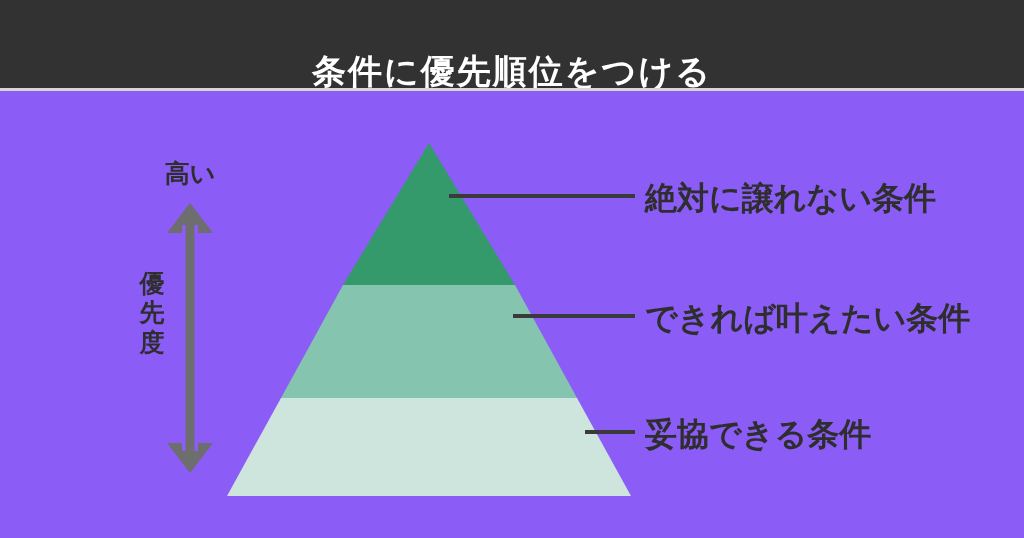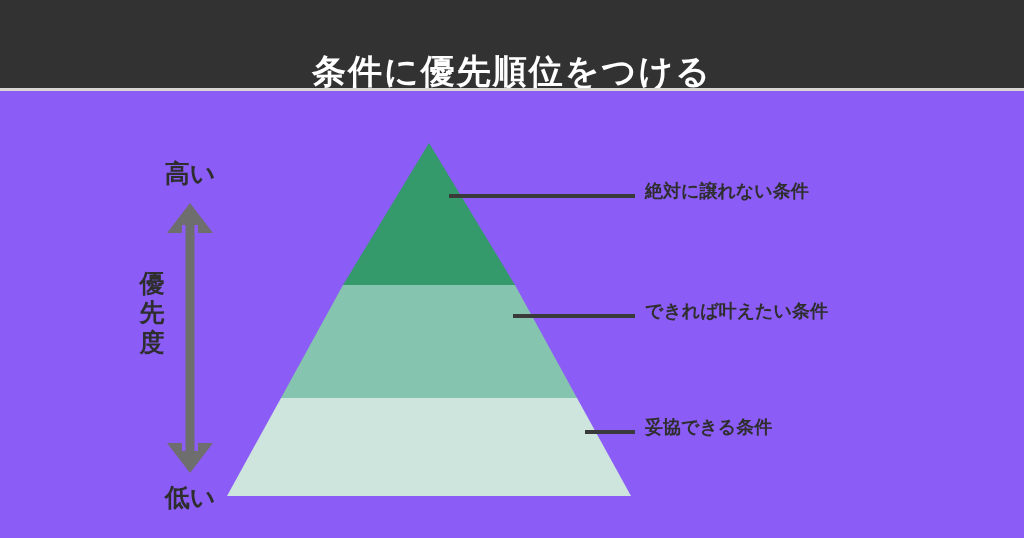--- a/index.html
+++ b/index.html
@@ -104,21 +104,21 @@
     position: absolute;
     left: 0;
     top: 0;
     width: 1024px;
     height: 447px;
   }
 
   
   .callout {
     position: absolute;
-    font-size: 18px;
+    font-size: 32px;
     font-weight: bold;
     color: #2e2e2e;
     line-height: 1;
     white-space: nowrap;
   }
   .callout-1 { left: 645px; top: 91px; }
   .callout-2 { left: 645px; top: 211px; }
   .callout-3 { left: 645px; top: 327px; }
 </style>
 </head>
@@ -140,21 +140,20 @@
       <polygon points="30,0 53,30 38,30 38,22 22,22 22,30 7,30" fill="#6e6e6e"></polygon>
       <polygon points="30,270 53,240 38,240 38,248 22,248 22,240 7,240" fill="#6e6e6e"></polygon>
     </svg>
 
     <div class="axis-caption">
       <span>優</span>
       <span>先</span>
       <span>度</span>
     </div>
 
-    <div class="axis-label-bottom">低い</div>
   </div>
 
   <div class="pyramid-wrap">
     <svg width="1024" height="447" viewBox="0 0 1024 447">
 
       <polygon id="tier-3-shape" points="227,405 631,405 577,307 281,307" fill="#cee5dd"></polygon>
 
       <polygon id="tier-2-shape" points="281,307 577,307 515,194 343,194" fill="#85c4ae"></polygon>
 
       <polygon id="tier-1-shape" points="343,194 515,194 429,52" fill="#34996b"></polygon>

